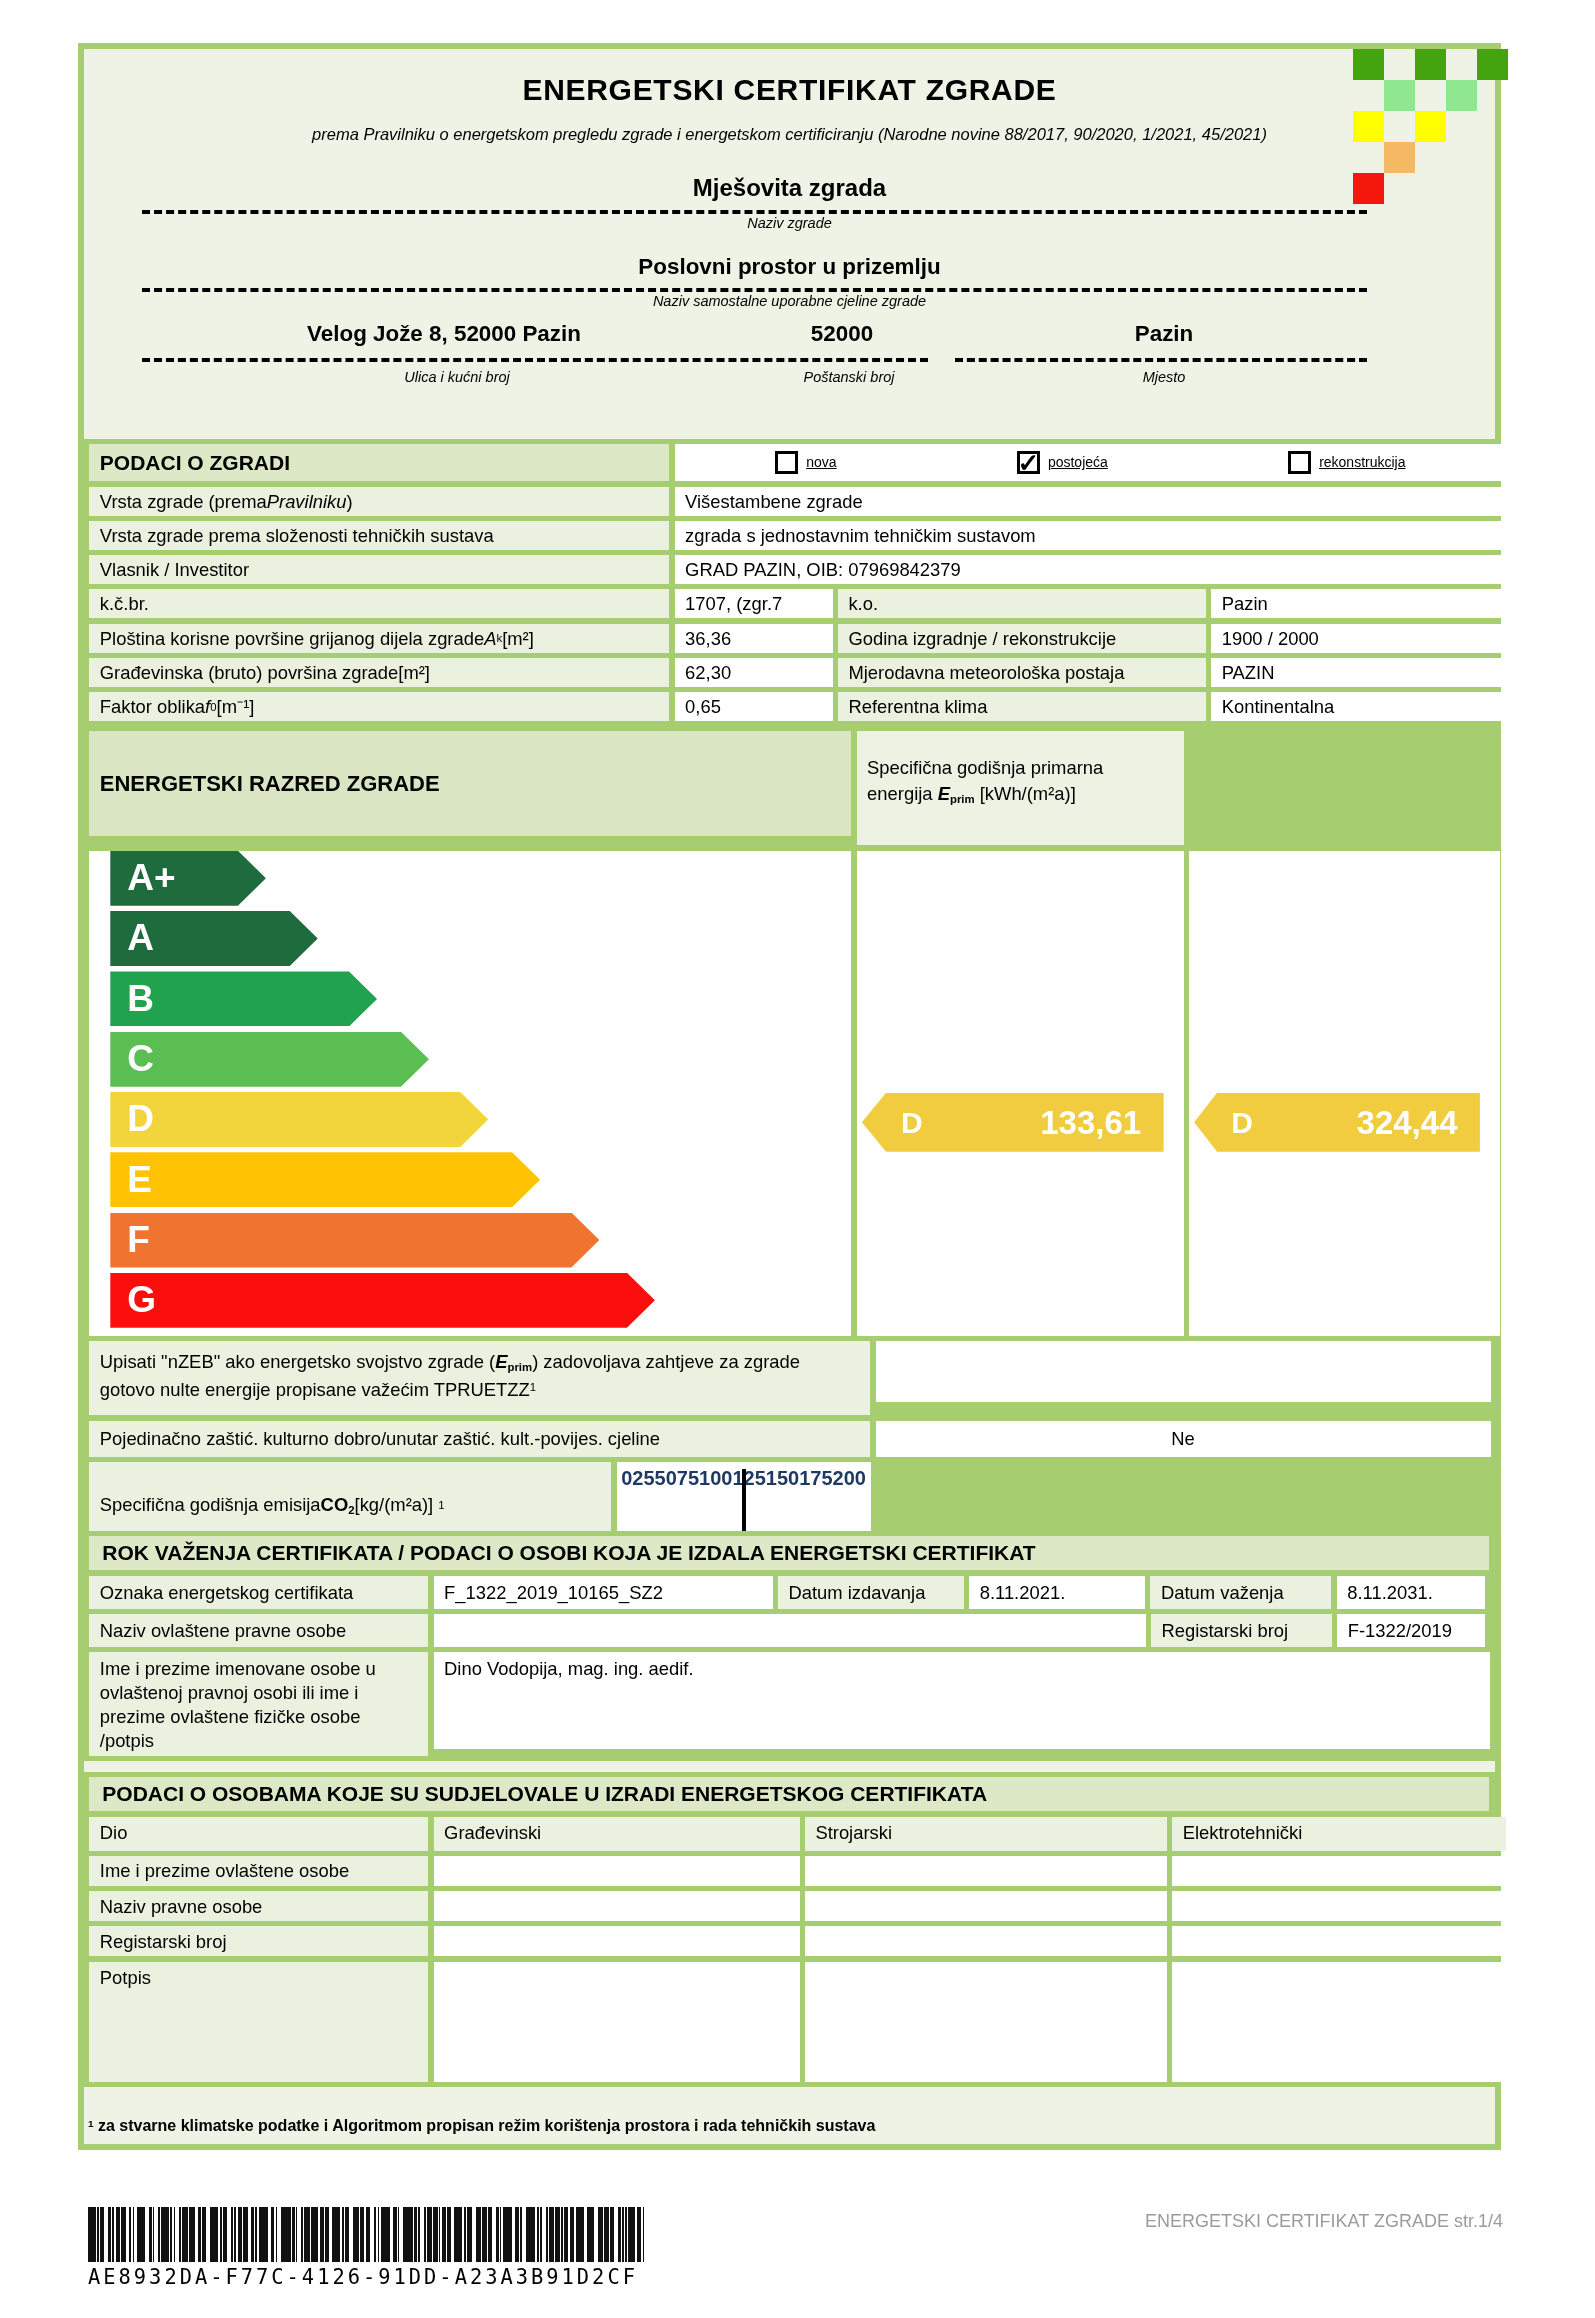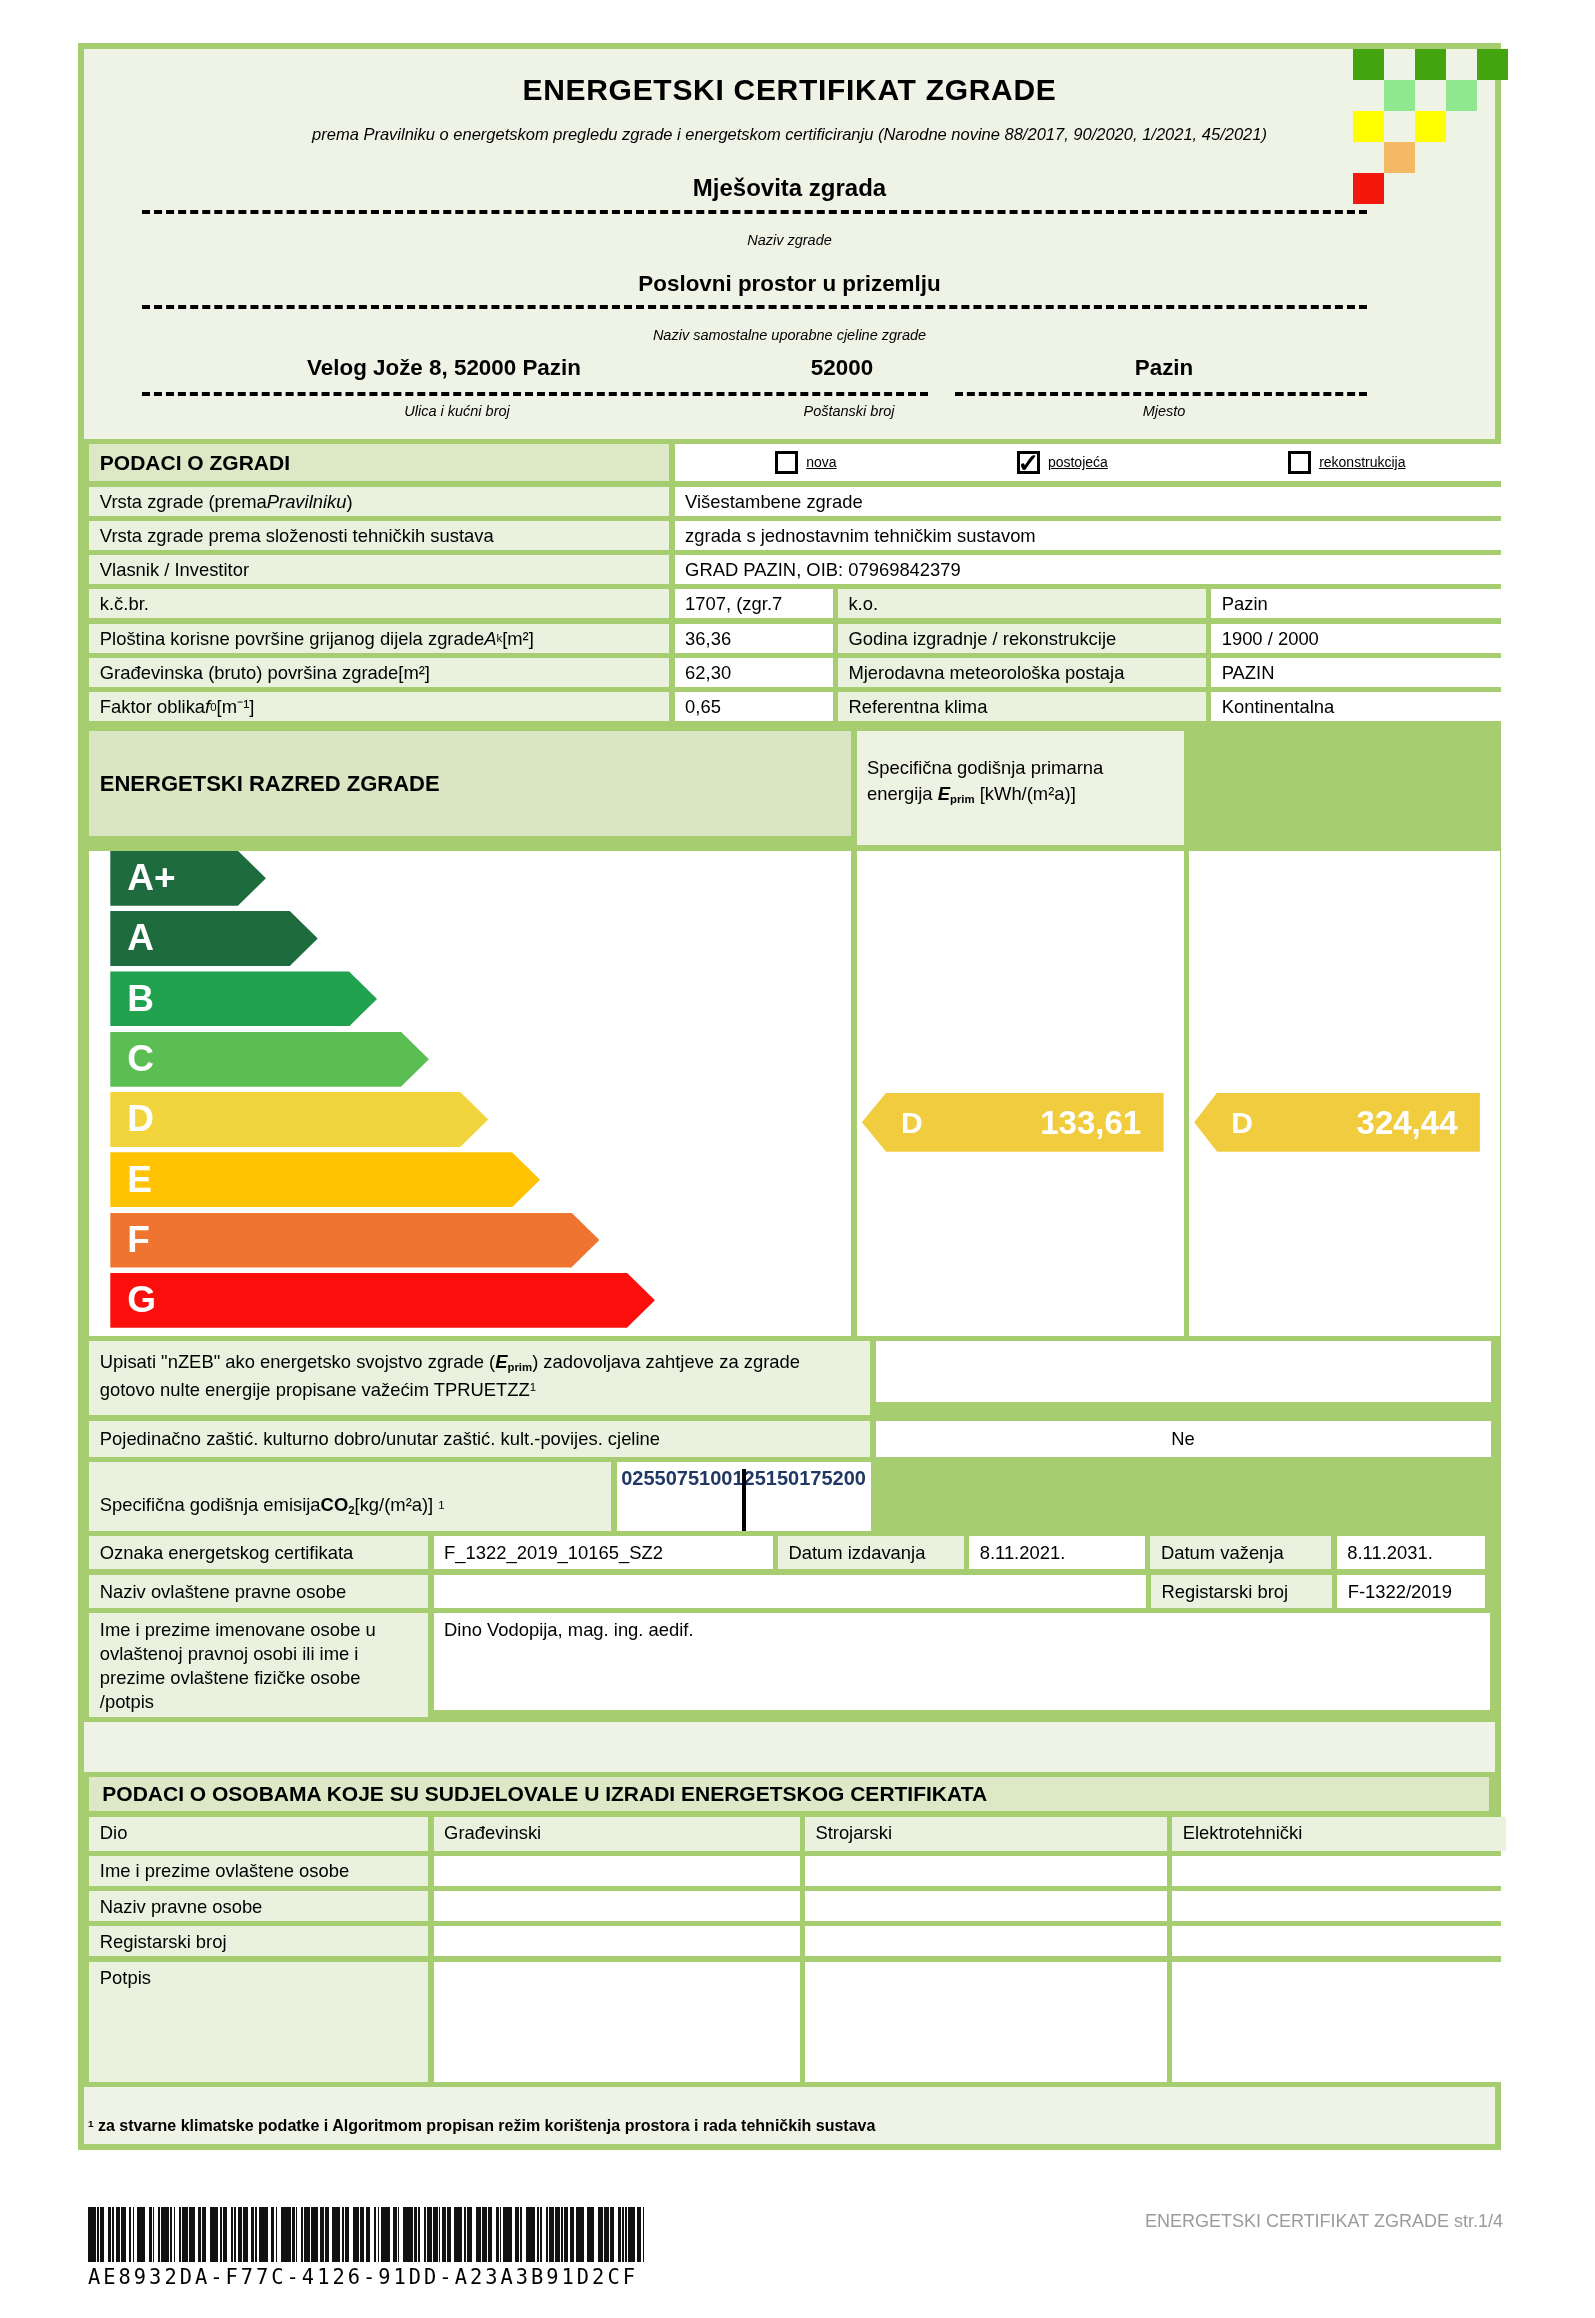--- a/index.html
+++ b/index.html
@@ -24,21 +24,21 @@
 
   
   .doc-header{position:absolute;top:0;left:0;width:100%;}
   .title{margin-top:24px;text-align:center;font-size:30px;font-weight:bold;letter-spacing:0.7px;}
   .subtitle{margin-top:18.4px;text-align:center;font-size:16.5px;font-style:italic;}
   .bname{margin-top:30px;text-align:center;font-size:24px;font-weight:bold;}
   .uname{margin-top:22.4px;text-align:center;font-size:22.4px;font-weight:bold;}
   .dash{margin:8px 0 0 58px;width:1225px;border-top:4.6px dashed #000;height:0;}
   .dash3wrap{position:relative;height:4.6px;margin-top:8px;}
   .dash3wrap .seg{position:absolute;top:0;border-top:4.6px dashed #000;height:0;}
-  .flabel{margin-top:18px;text-align:center;font-size:14.5px;font-style:italic;}
+  .flabel{margin-top:1px;text-align:center;font-size:14.5px;font-style:italic;}
   .addr-row{position:relative;height:29px;margin-top:12px;}
   .addr-row span{position:absolute;transform:translateX(-50%);font-size:22.4px;font-weight:bold;white-space:nowrap;}
   .addr-lbls{position:relative;height:20px;margin-top:6.6px;}
   .addr-lbls span{position:absolute;transform:translateX(-50%);font-size:14.5px;font-style:italic;white-space:nowrap;}
 
   
   .tbl{position:absolute;left:0;width:1400px;background:var(--green);padding:5.3px;}
   .cell{display:flex;align-items:center;padding:0 10.5px;font-size:18.4px;line-height:1.25;}
   .green{background:var(--cell-green);}
   .white{background:#fff;}
@@ -324,20 +324,21 @@
               </div>
             <div class="gauge-wrap">
               <div class="gauge-fill" id="co2-gauge" style="background: linear-gradient(90deg, rgb(169, 203, 233), rgb(61, 110, 191));"></div>
               <div class="co2-marker" id="co2-marker" style="left: 19.415%;"></div>
             </div>
           </div>
         </div>
       </div>
 
       <div class="tbl rok">
+        <div class="cell band sec-hdr">ROK VAŽENJA CERTIFIKATA / PODACI O OSOBI KOJA JE IZDALA ENERGETSKI CERTIFIKAT</div>
         <div class="rok-r1">
           <div class="cell green">Oznaka energetskog certifikata</div>
           <div class="cell white">F_1322_2019_10165_SZ2</div>
           <div class="cell green">Datum izdavanja</div>
           <div class="cell white">8.11.2021.</div>
           <div class="cell green">Datum važenja</div>
           <div class="cell white">8.11.2031.</div>
         </div>
         <div class="rok-r2">
           <div class="cell green">Naziv ovlaštene pravne osobe</div>

